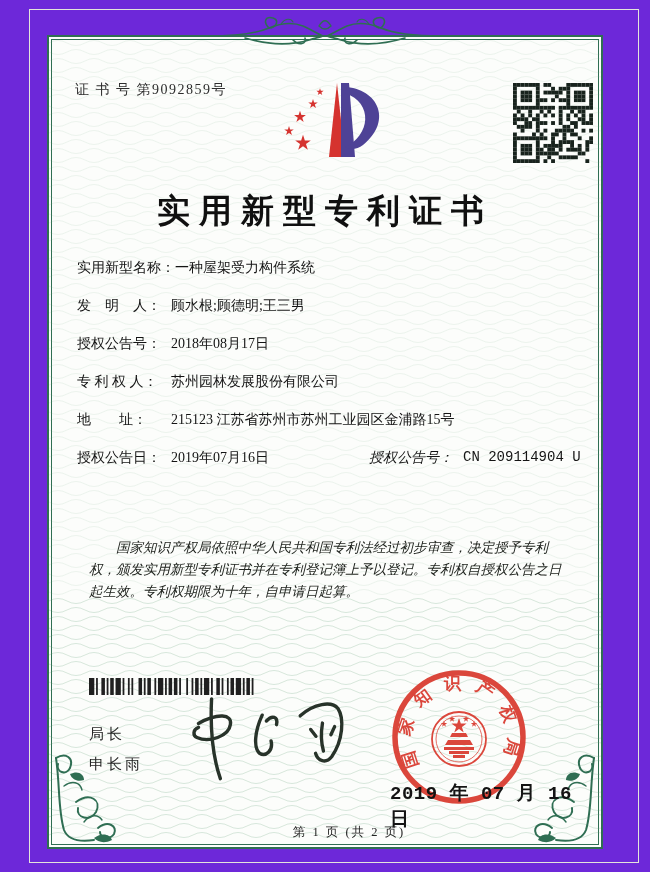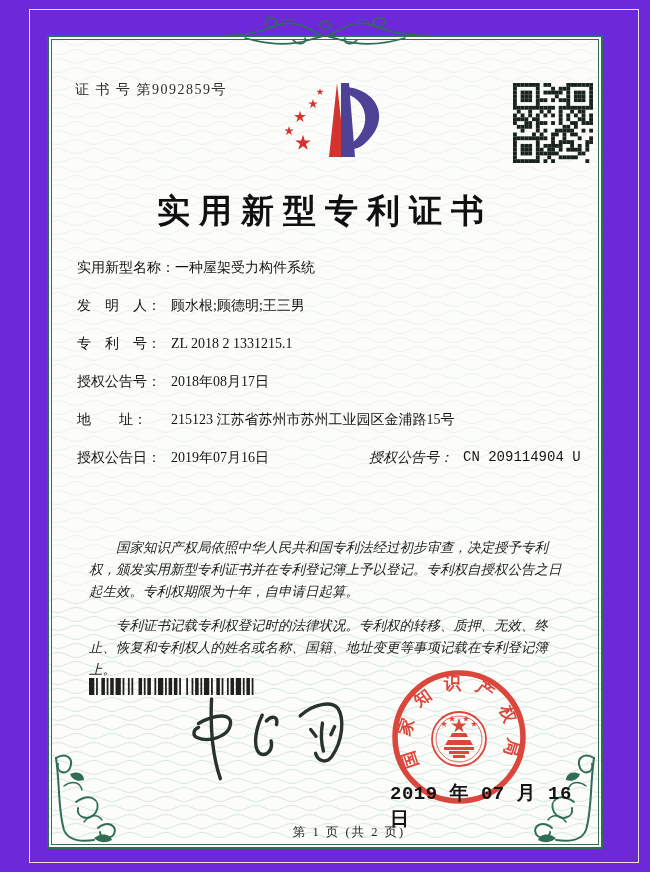--- a/index.html
+++ b/index.html
@@ -426,38 +426,37 @@
       <div class="title">实用新型专利证书</div>
 
       <div class="fields">
         <div class="frow">
           <span class="flabel">实用新型名称：</span><span class="fvalue">一种屋架受力构件系统</span>
         </div>
         <div class="frow">
           <span class="flabel">发　明　人：</span><span class="fvalue">顾水根;顾德明;王三男</span>
         </div>
         <div class="frow">
-          <span class="flabel">专　利　号：</span><span class="fvalue">ZL 2018 2 1331215.1</span>
+          <span class="flabel">授权公告号：</span><span class="fvalue">2018年08月17日</span>
         </div>
         <div class="frow">
-          <span class="flabel">授权公告号：</span><span class="fvalue">2018年08月17日</span>
+          <span class="flabel">专 利 权 人：</span><span class="fvalue">苏州园林发展股份有限公司</span>
         </div>
         <div class="frow">
           <span class="flabel">地　　址：</span><span class="fvalue">215123 江苏省苏州市苏州工业园区金浦路15号</span>
         </div>
         <div class="frow">
           <span class="flabel">授权公告日：</span><span>2019年07月16日</span>
           <span class="flabel2">授权公告号：</span>
           <span class="fvalue2">CN 209114904 U</span>
         </div>
       </div>
 
       <div class="paras">
         <p>国家知识产权局依照中华人民共和国专利法经过初步审查，决定授予专利权，颁发实用新型专利证书并在专利登记簿上予以登记。专利权自授权公告之日起生效。专利权期限为十年，自申请日起算。</p>
-        <p>专利证书记载专利权登记时的法律状况。专利权的转移、质押、无效、终止、恢复和专利权人的姓名或名称、国籍、地址变更等事项记载在专利登记簿上。</p>
       </div>
 
       <svg class="barcode" id="barcode" width="168" height="17">
           <rect x="0.00" y="0" width="5.31" height="17" fill="#202020"></rect>
           <rect x="7.07" y="0" width="1.77" height="17" fill="#202020"></rect>
           <rect x="12.38" y="0" width="3.54" height="17" fill="#202020"></rect>
           <rect x="17.68" y="0" width="1.77" height="17" fill="#202020"></rect>
           <rect x="21.22" y="0" width="3.54" height="17" fill="#202020"></rect>
           <rect x="26.53" y="0" width="5.31" height="17" fill="#202020"></rect>
           <rect x="33.60" y="0" width="1.77" height="17" fill="#202020"></rect>
@@ -481,20 +480,24 @@
           <rect x="127.33" y="0" width="3.54" height="17" fill="#202020"></rect>
           <rect x="132.63" y="0" width="1.77" height="17" fill="#202020"></rect>
           <rect x="137.94" y="0" width="1.77" height="17" fill="#202020"></rect>
           <rect x="141.47" y="0" width="3.54" height="17" fill="#202020"></rect>
           <rect x="146.78" y="0" width="5.31" height="17" fill="#202020"></rect>
           <rect x="153.85" y="0" width="1.77" height="17" fill="#202020"></rect>
           <rect x="157.39" y="0" width="3.54" height="17" fill="#202020"></rect>
           <rect x="162.69" y="0" width="1.77" height="17" fill="#202020"></rect>
         </svg>
 
+      <div class="director">
+        <div>局长</div>
+        <div>申长雨</div>
+      </div>
 
       <svg class="signature" width="200" height="100" viewBox="0 0 200 100">
         <g fill="none" stroke="#28332a" stroke-width="3.4" stroke-linecap="round">
           <path d="M32,32 C52,22 66,24 64,34 C62,46 42,52 30,46 C26,44 26,38 32,36"></path>
           <path d="M46,8 C44,32 44,62 52,88"></path>
           <path d="M96,26 C88,42 86,58 92,64 C98,68 106,62 104,52"></path>
           <path d="M100,32 C106,26 112,28 110,36"></path>
           <path d="M134,28 C148,16 166,14 172,22 C178,32 176,54 164,70 C158,77 150,74 148,66"></path>
           <path d="M156,36 C154,46 154,56 156,64"></path>
           <path d="M144,42 l5,7"></path>

